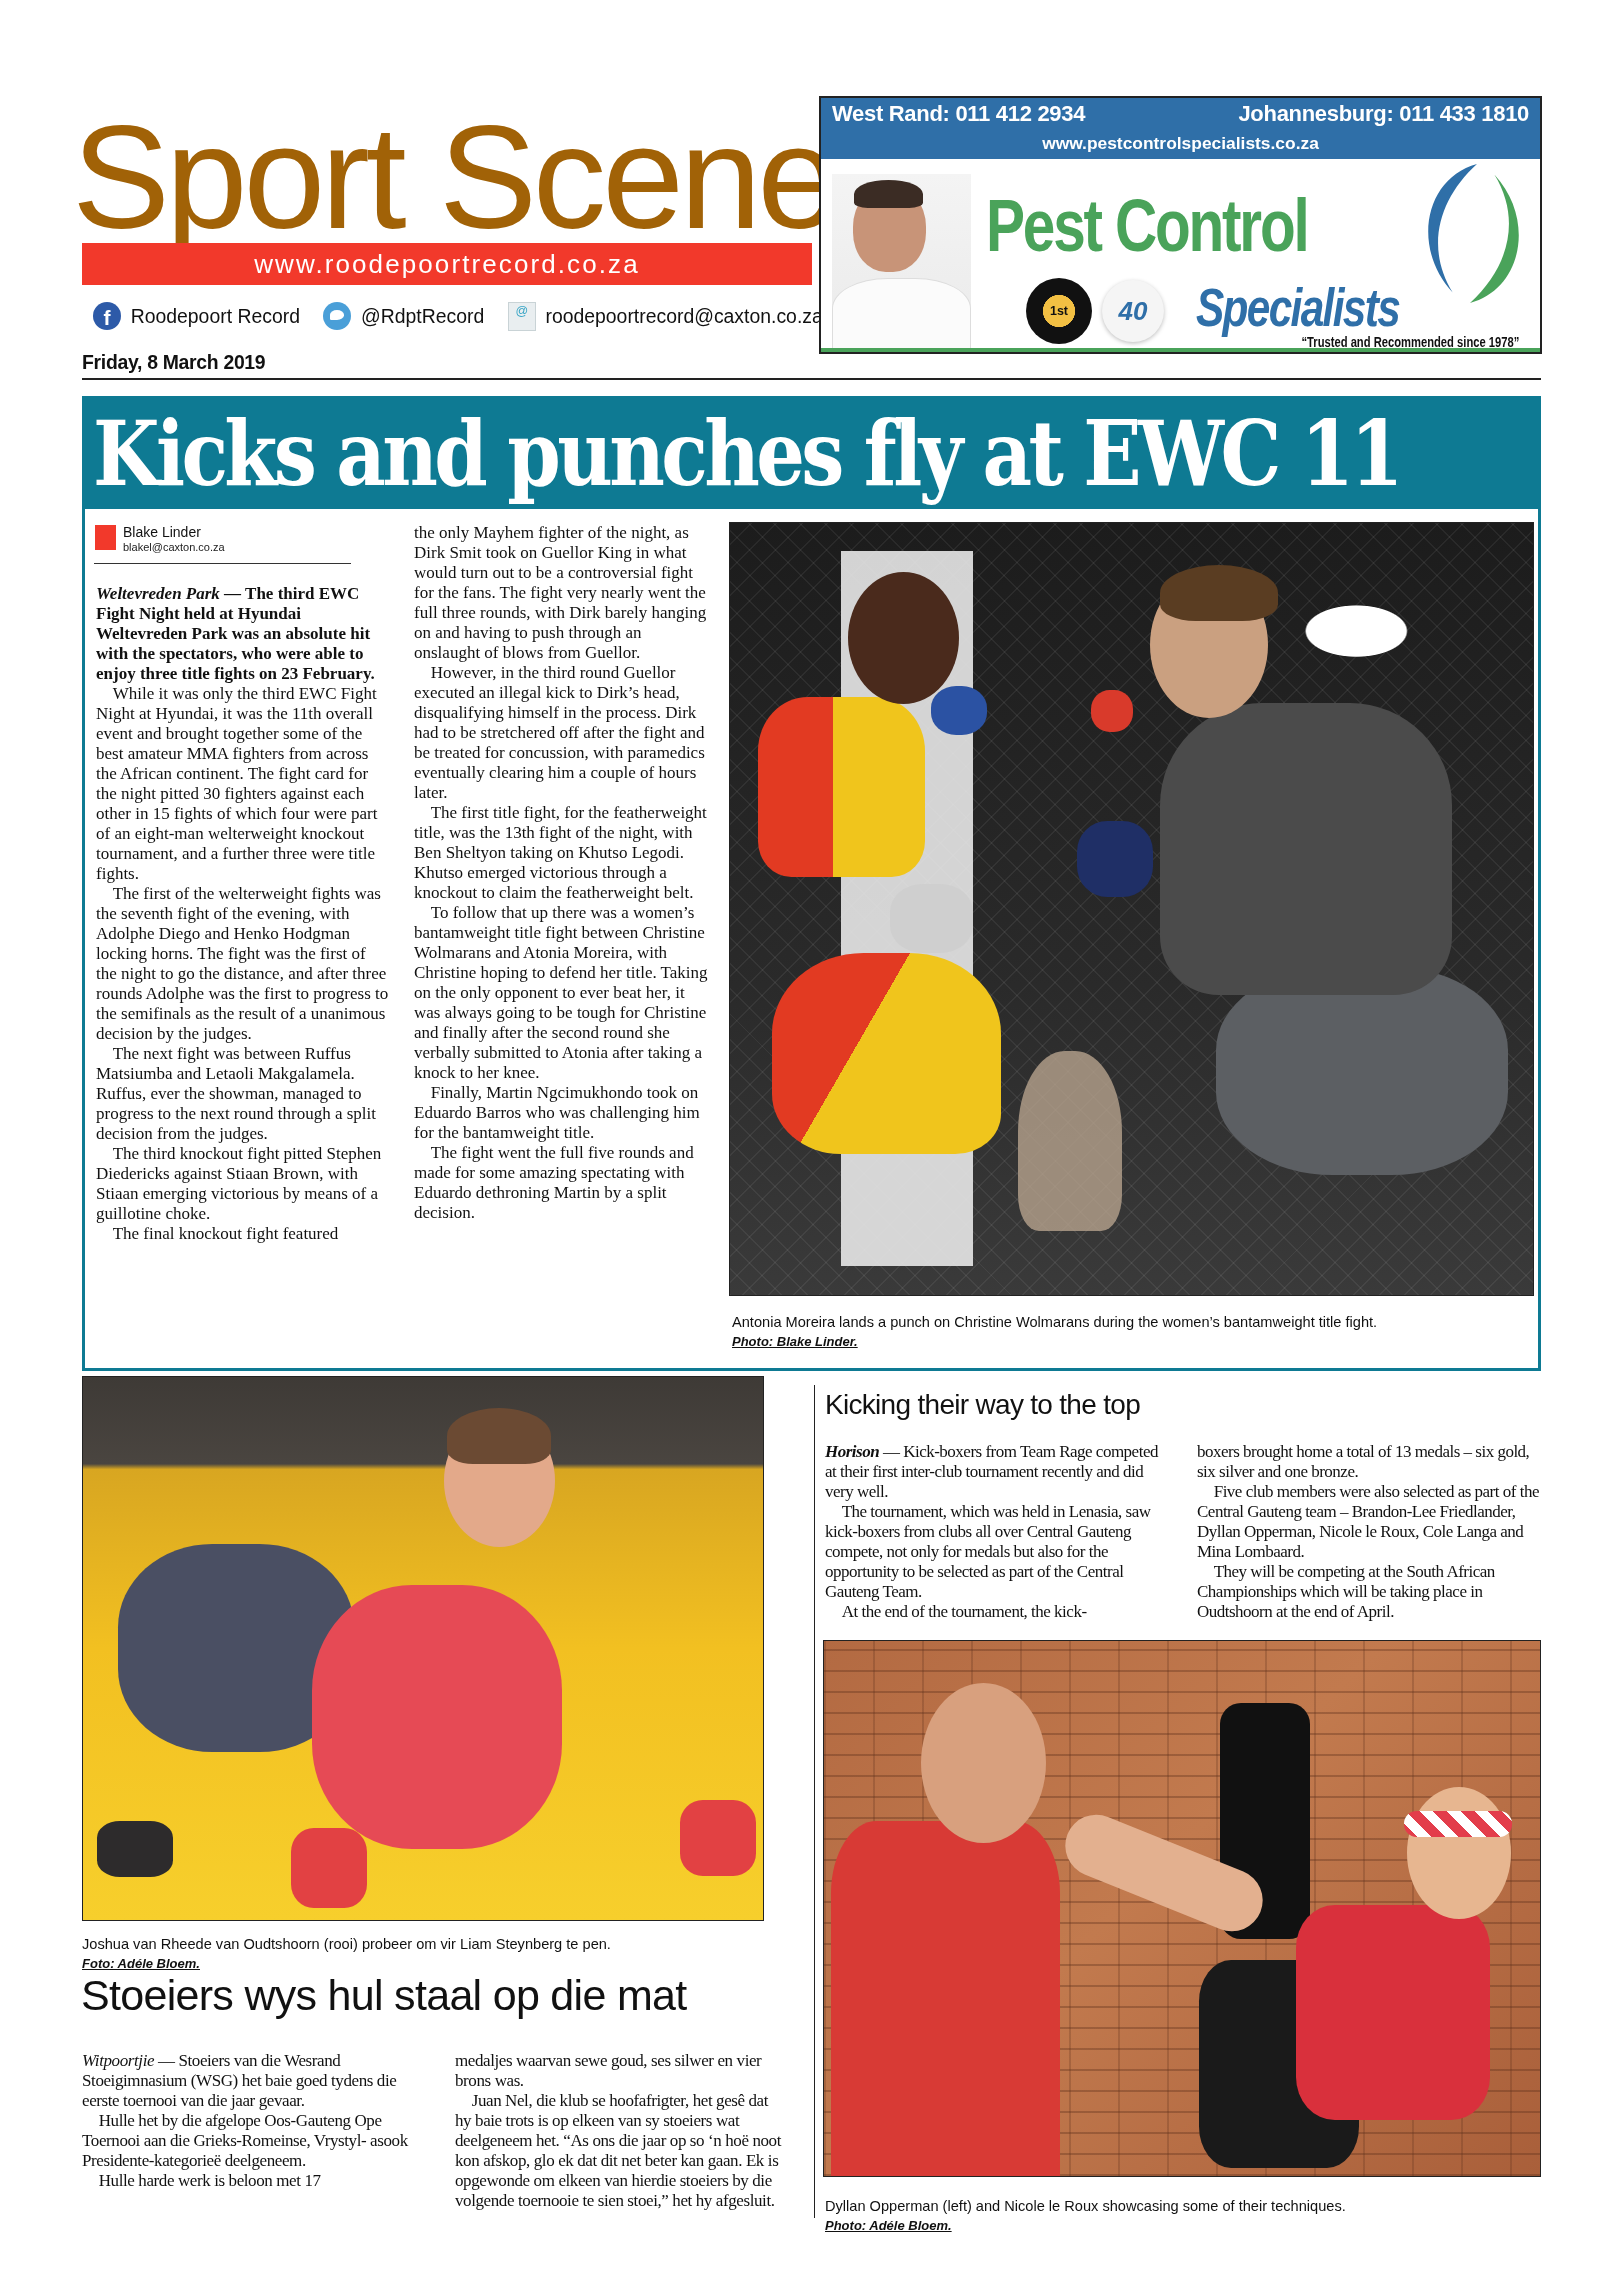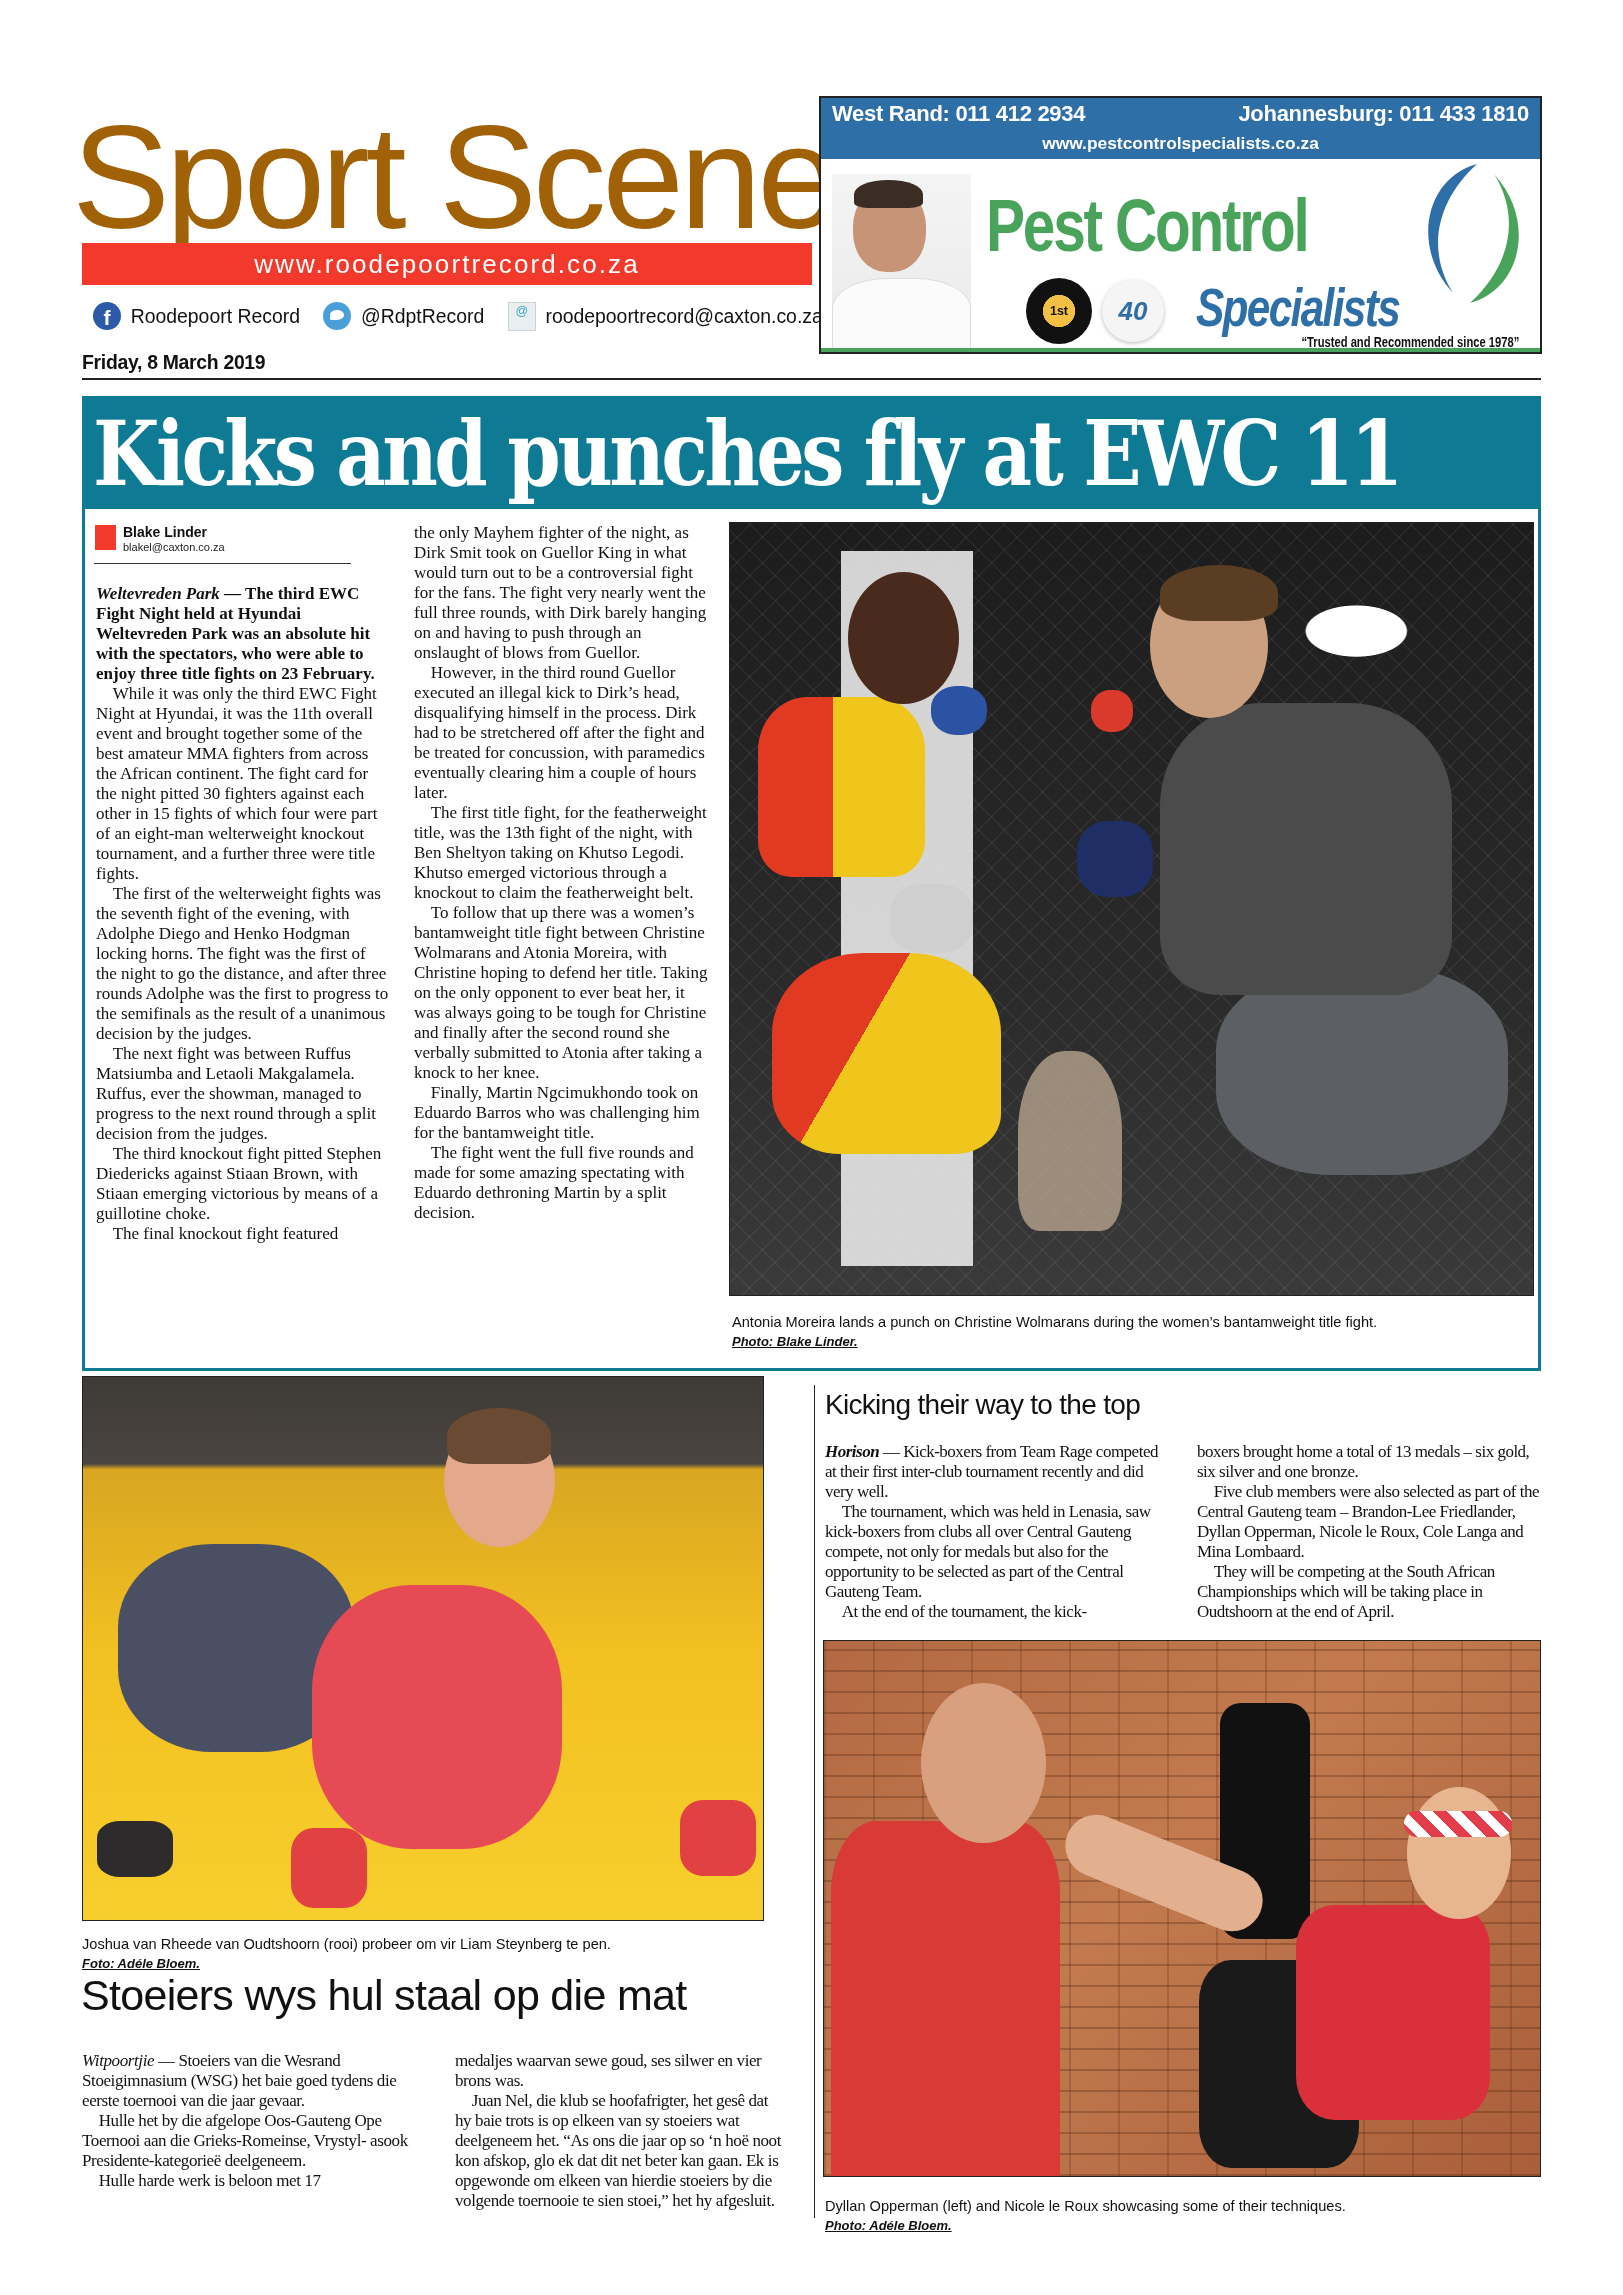--- a/index.html
+++ b/index.html
@@ -68,21 +68,21 @@
 
   
   .feature { left: 82px; top: 396px; width: 1459px; height: 975px; border: 3.5px solid #0e7a93; background: #fff; }
   .feature-head { position: absolute; left: 0; top: 0; width: 100%; height: 110px; background: #0e7a93;
     color: #fff; font-family: "DejaVu Serif", serif; font-weight: bold; font-size: 89px; line-height: 110px;
     padding-left: 8.3px; letter-spacing: -4.2px; white-space: nowrap; overflow: hidden; }
   .feature-head span { display: inline-block; transform: scaleX(0.86); transform-origin: left center; }
 
   .byline { left: 94px; top: 524px; width: 257px; height: 40px; border-bottom: 1.4px solid #333; }
   .byline-swatch { position: absolute; left: 1.4px; top: 1.4px; width: 21px; height: 25px; background: #f2392b; }
-  .byline-name { position: absolute; left: 29px; top: 0; font-family: "Liberation Sans", sans-serif; font-weight: bold; font-size: 14px; }
+  .byline-name { position: absolute; left: 29px; top: 0; font-family: "Liberation Sans", sans-serif; font-weight: normal; font-size: 14px; }
   .byline-email { position: absolute; left: 29px; top: 17.4px; font-family: "Liberation Sans", sans-serif; font-size: 11px; color: #222; }
 
   .col { font-family: "Liberation Serif", serif; font-size: 17px; line-height: 20px; color: #111; text-align: left; }
   .col p { text-indent: 16.7px; }
   .col p.lead { text-indent: 0; font-weight: bold; }
   .col p.lead i { font-weight: bold; }
   .col p.cont { text-indent: 0; }
   .col-1 { left: 96px; top: 584px; width: 294px; }
   .col-2 { left: 414px; top: 523px; width: 294px; }
 

